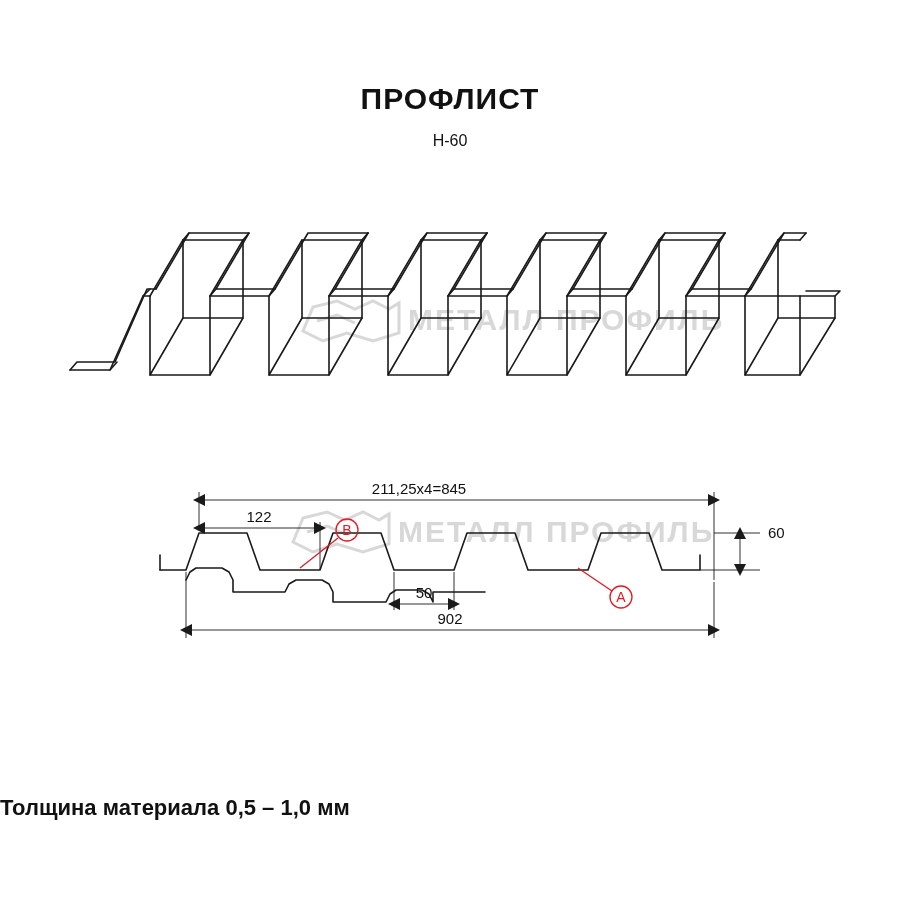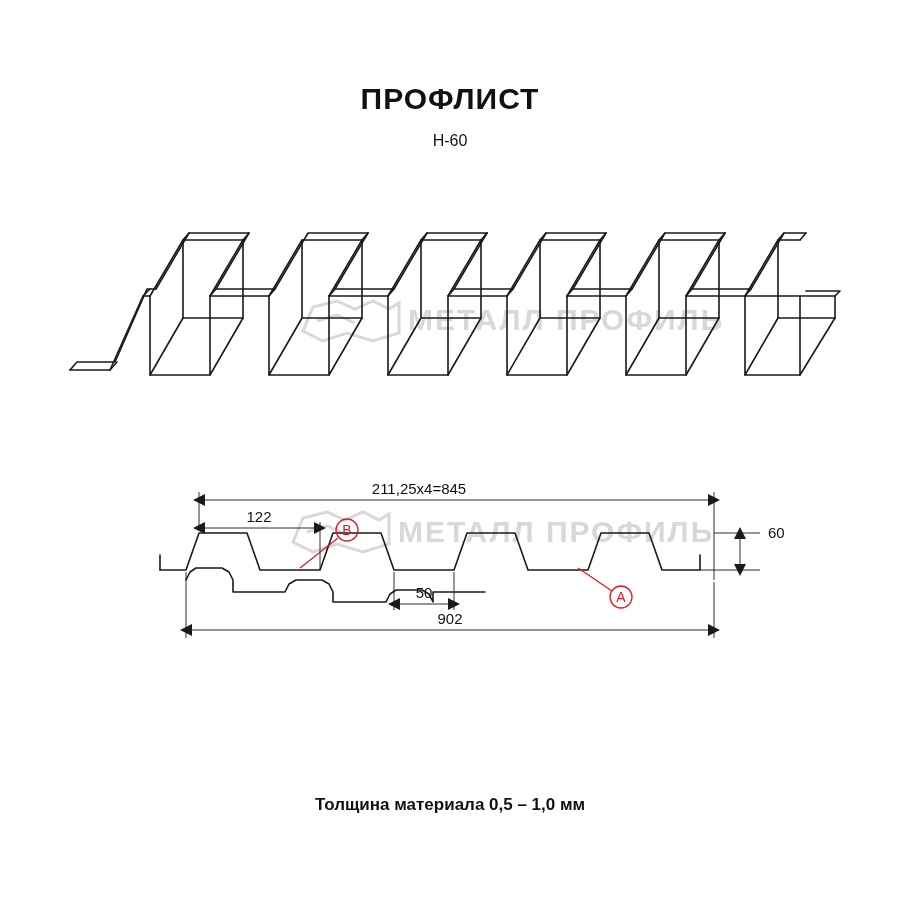--- a/index.html
+++ b/index.html
@@ -39,22 +39,22 @@
     width: 900px;
     text-align: center;
     font-size: 16px;
     color: #111111;
   }
   .footer-note {
     position: absolute;
     top: 795px;
     left: 0;
     width: 900px;
-    text-align: center;
-    font-size: 17px;
+    text-align: left;
+    font-size: 22px;
     font-weight: bold;
     color: #111111;
   }
   svg.fig {
     position: absolute;
     left: 0;
     top: 0;
   }
   .wm-text {
     font-family: "Liberation Sans", sans-serif;

